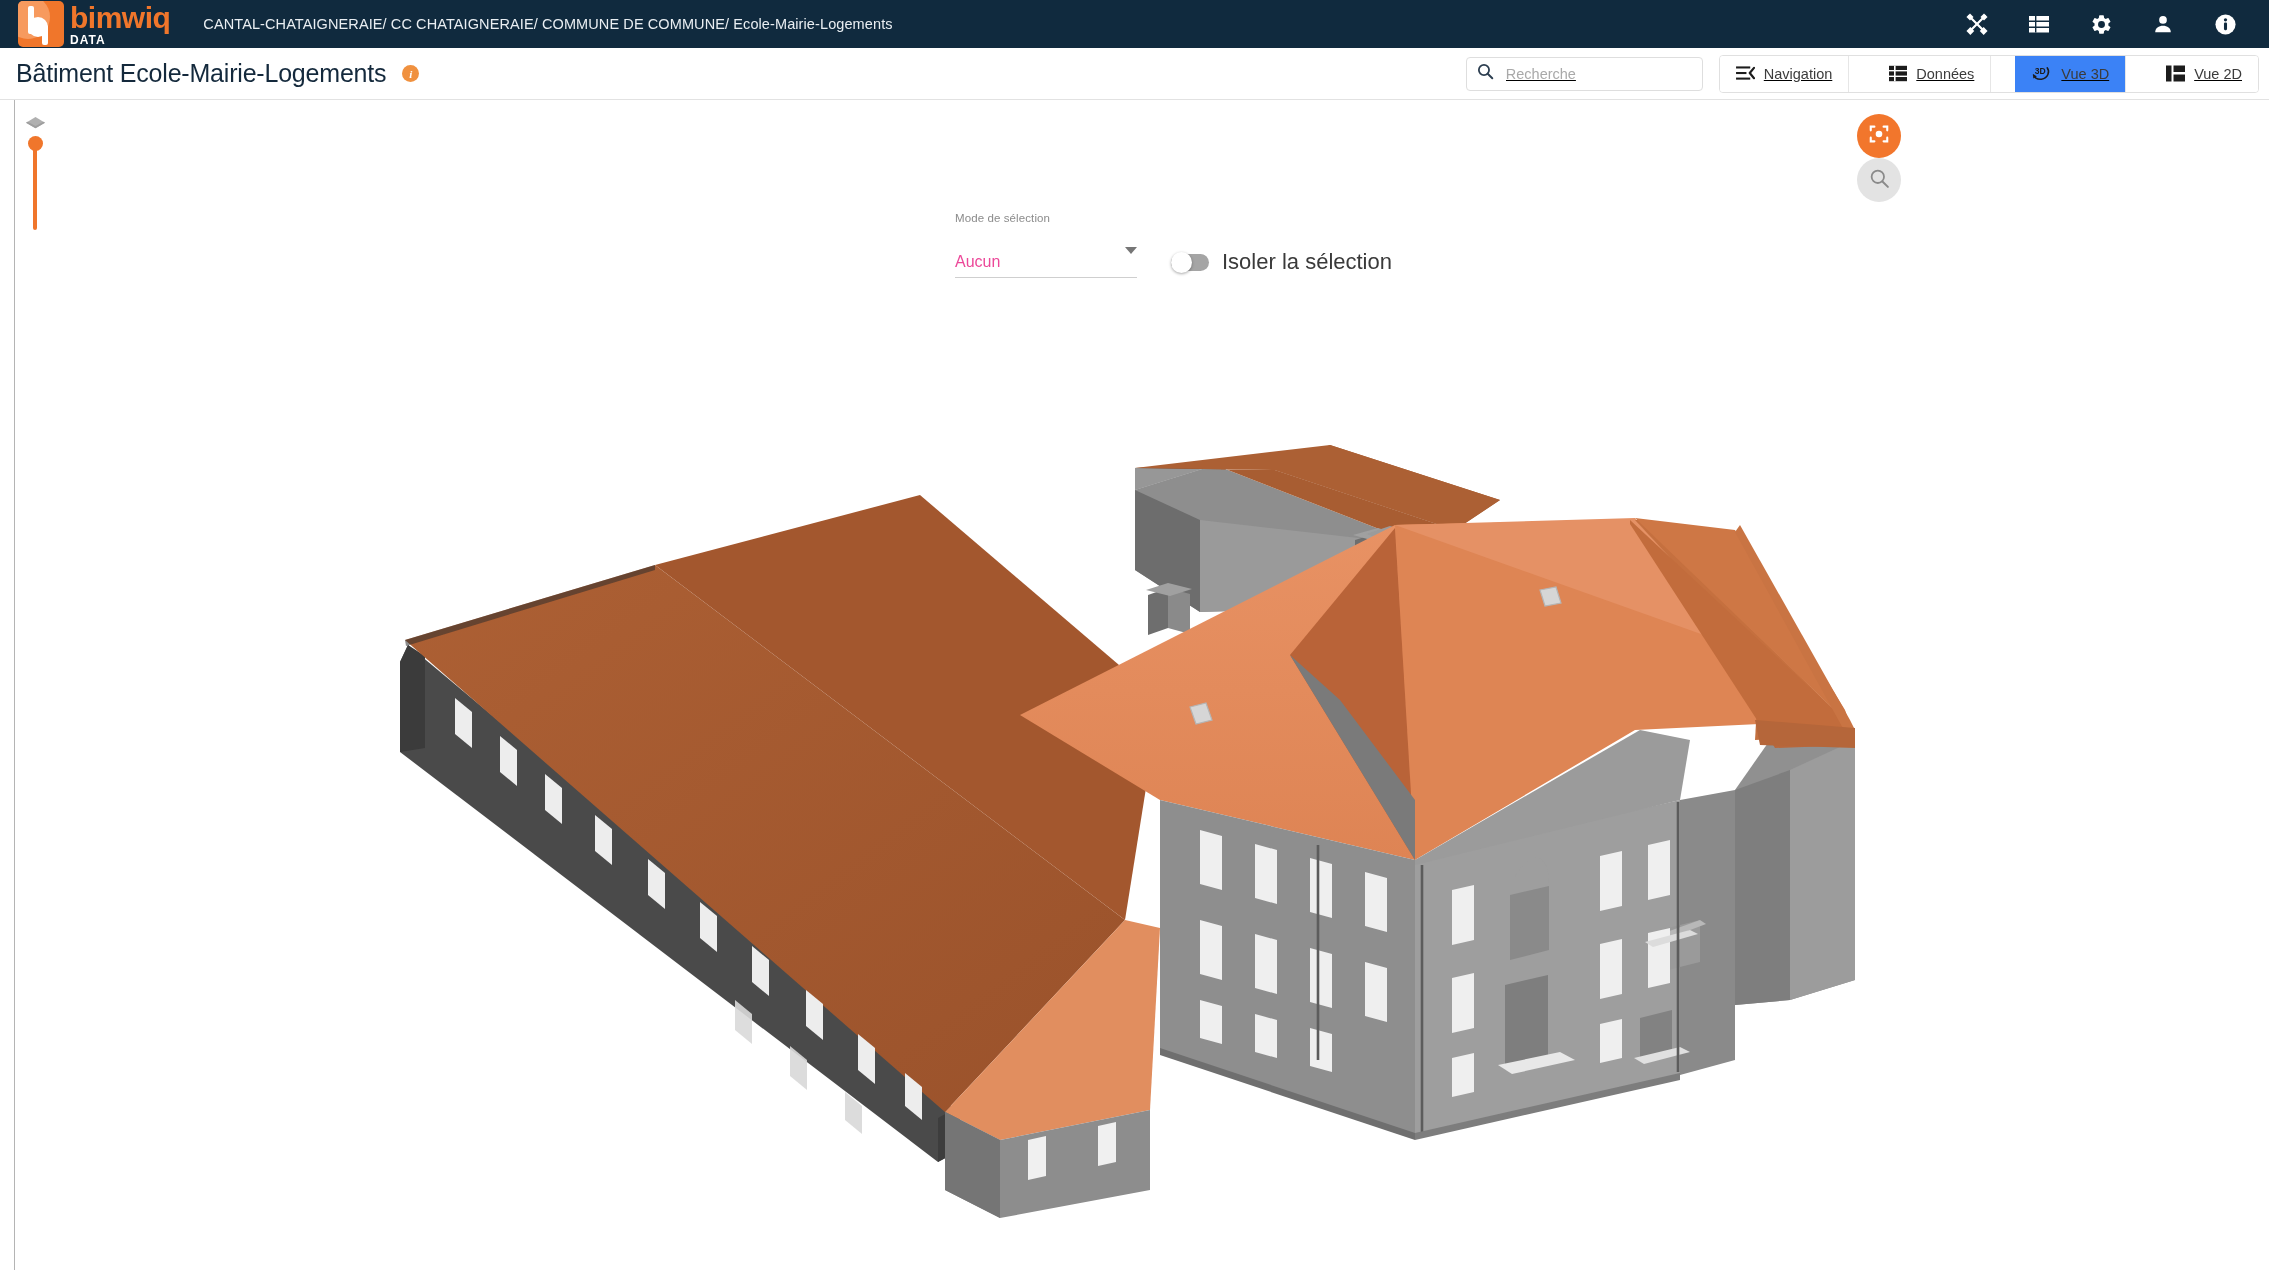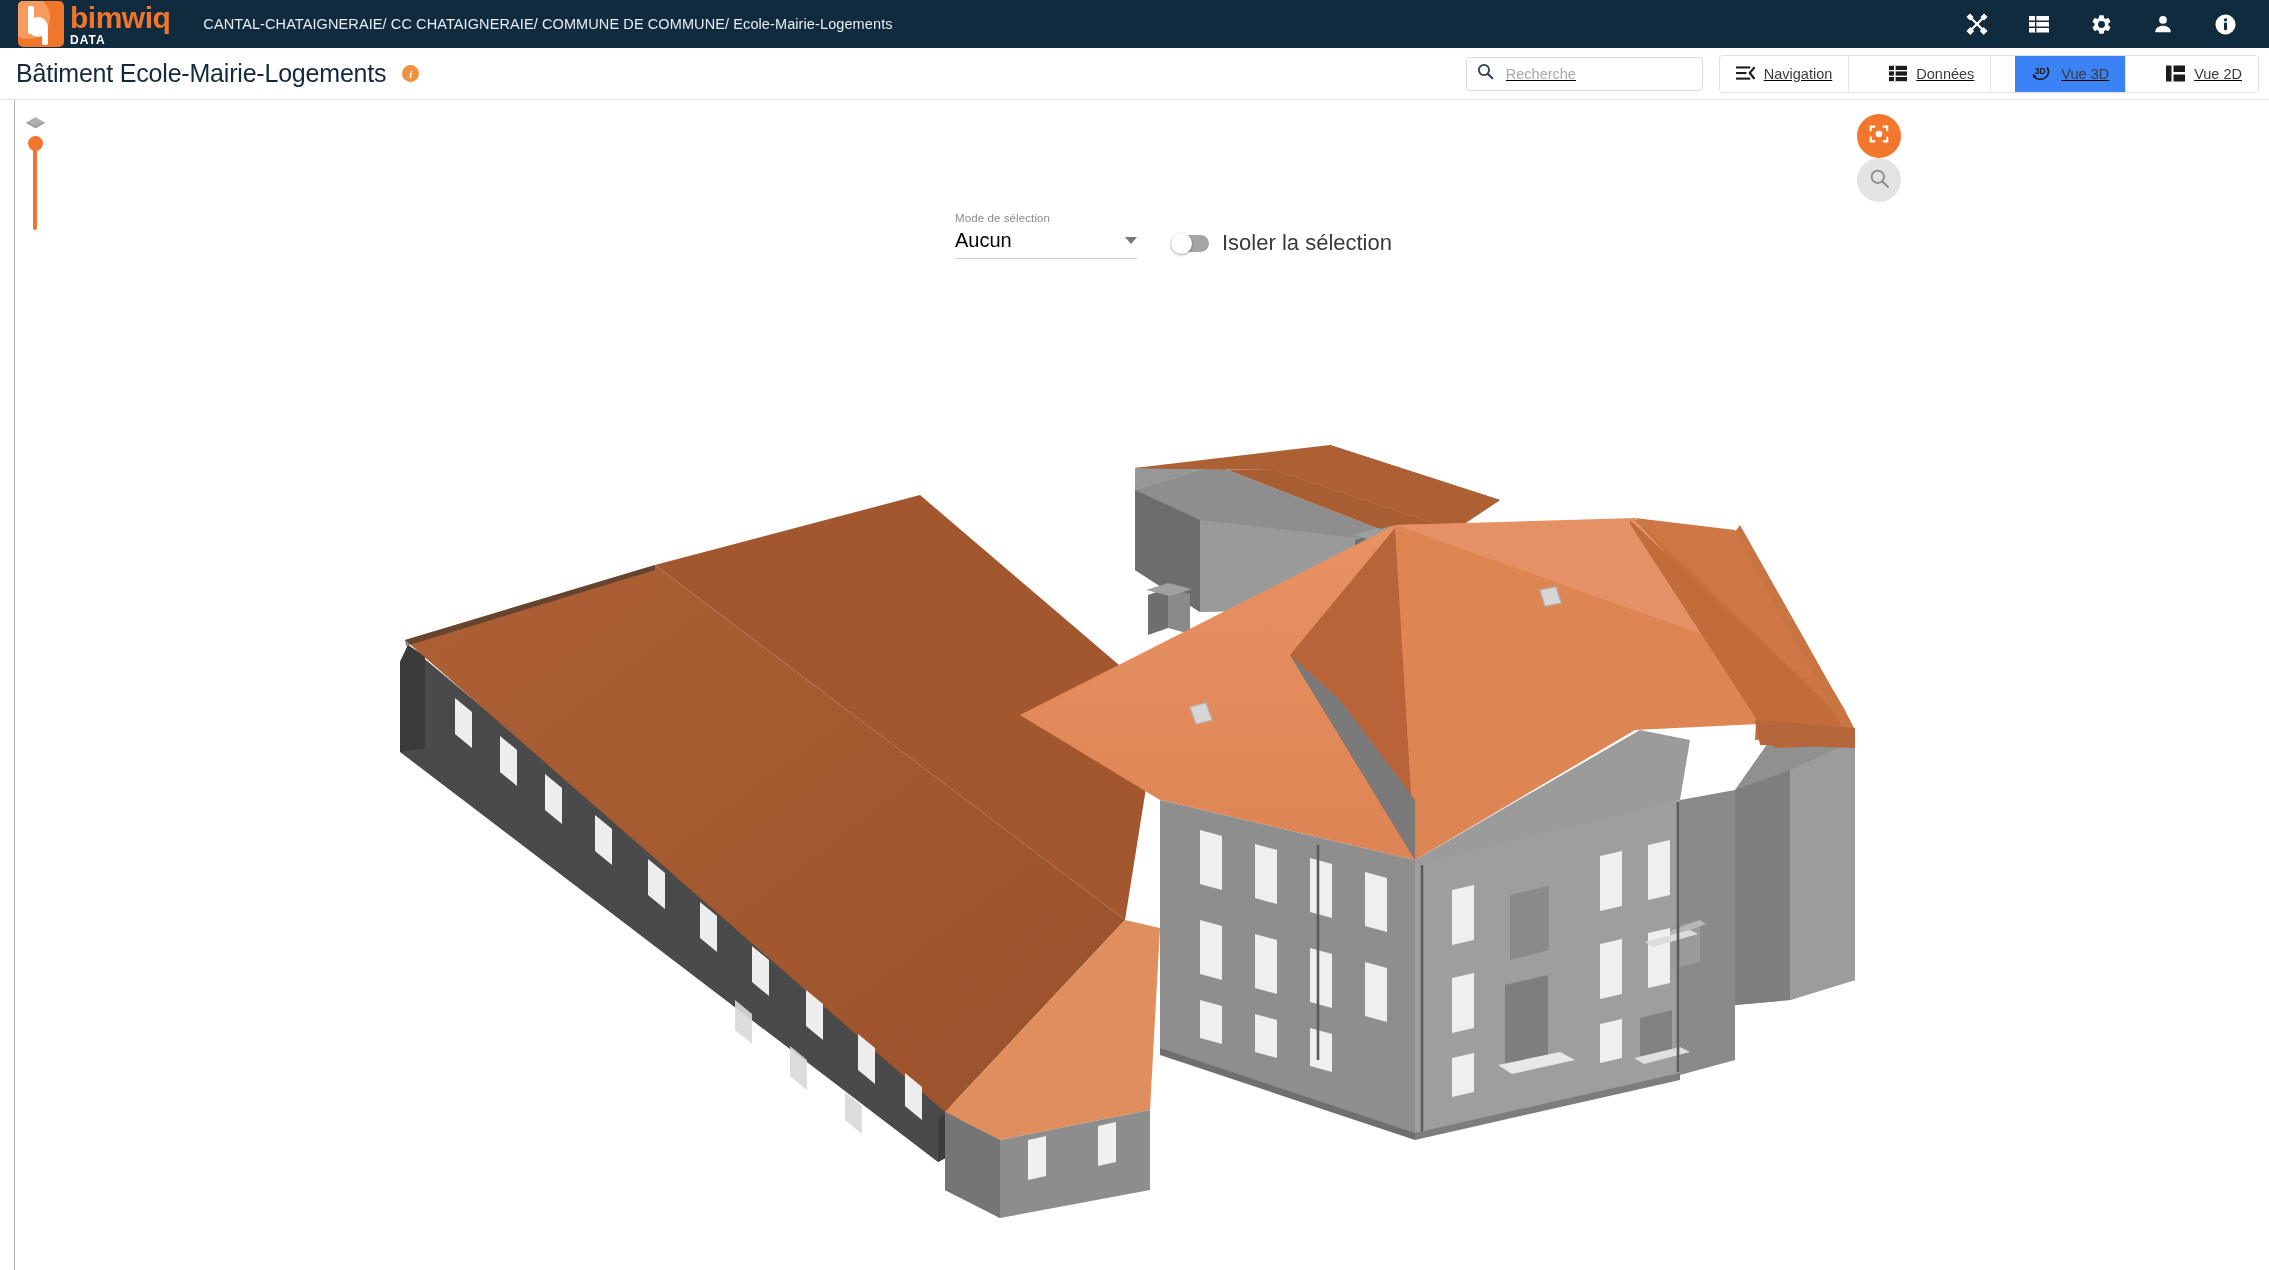--- a/index.html
+++ b/index.html
@@ -260,22 +260,23 @@
   }
   .sel-value-row {
     display: flex;
     align-items: center;
     justify-content: space-between;
     border-bottom: 1px solid #cfcfcf;
     padding-bottom: 6px;
     cursor: pointer;
   }
   .sel-value {
-    font-size: 20px;
-    color: #000000;
+    font-size: 16px;
+    color: #ec4899;
+    margin-top: 24px;
   }
   .caret {
     width: 0; height: 0;
     border-left: 6px solid transparent;
     border-right: 6px solid transparent;
     border-top: 7px solid #767676;
   }
 
   .toggle-wrap {
     display: flex;

